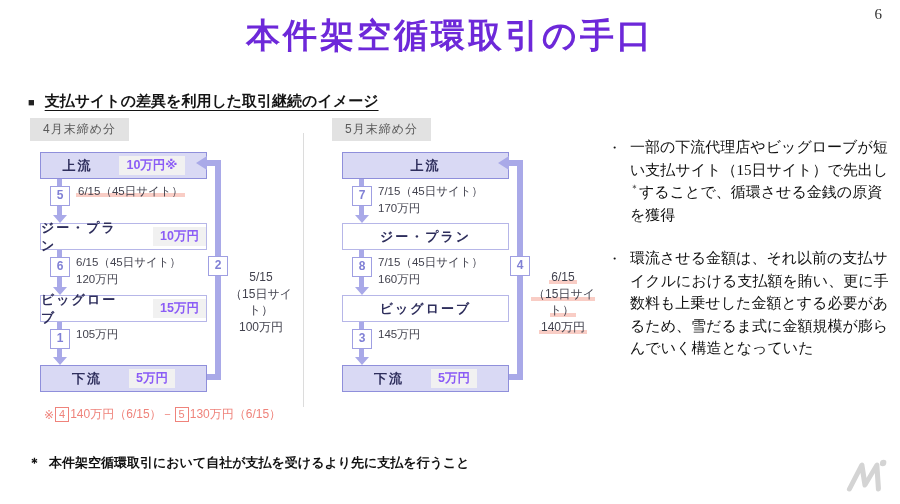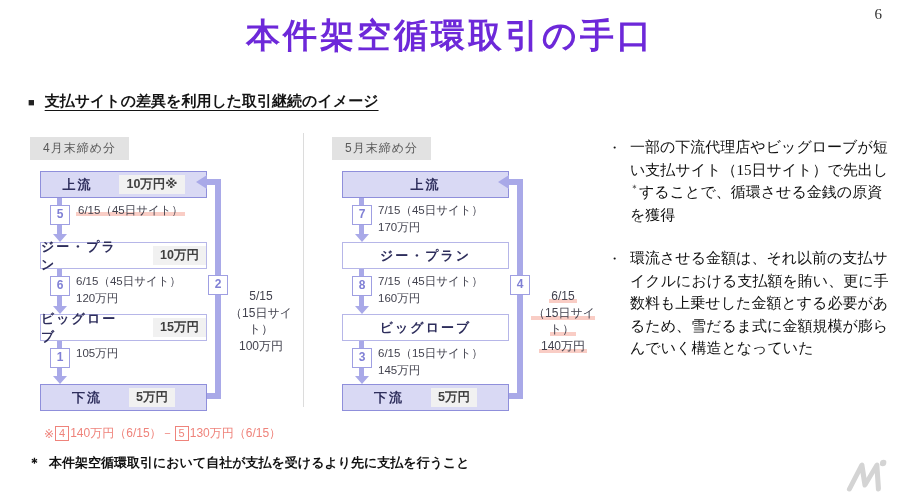--- a/index.html
+++ b/index.html
@@ -13,32 +13,32 @@
     font-family:"Liberation Serif","DejaVu Serif",serif; font-weight:600; font-size:34px;
     color:#6d28d9; letter-spacing:3px; }
 
   .section-header { position:absolute; top:92px; left:28px; display:flex; align-items:center; gap:10px;
     font-family:"Liberation Serif","DejaVu Serif",serif; color:#141414; }
   .section-header .marker { font-size:11px; color:#222; }
   .section-header .sh-text { font-size:15px; font-weight:600; text-decoration:underline; text-underline-offset:4px; }
 
   .divider { position:absolute; left:303px; top:133px; width:1px; height:274px; background:#dcdcdc; }
 
-  .diagram { position:absolute; top:137px; width:300px; height:300px; }
+  .diagram { position:absolute; top:118px; width:300px; height:300px; }
   .diagram.d0 { left:28px; }
   .diagram.d1 { left:330px; }
 
   .tag { position:absolute; left:2px; top:0; background:#e2e2e2; color:#5a5a5a;
     font-size:12px; padding:3px 13px; letter-spacing:1px; }
 
   .dbox { position:absolute; left:12px; width:167px; height:27px; background:#fff;
     border:1px solid #b6b6e8; display:flex; align-items:center; justify-content:center; gap:27px; }
   .dbox.filled { background:#d9d9f4; border-color:#8f8fdb; }
   .bname { font-weight:700; font-size:13px; color:#2e2e5c; letter-spacing:2px; }
-  .chip { background:#f1f1f1; color:#404040; font-weight:700; font-size:12.5px; padding:1px 7px; white-space:nowrap; }
+  .chip { background:#f1f1f1; color:#8b5cf6; font-weight:700; font-size:12.5px; padding:1px 7px; white-space:nowrap; }
 
   .b0 { top:34px; } .b1 { top:105px; } .b2 { top:177px; } .b3 { top:247px; }
 
   .vflow { position:absolute; left:29px; width:5px; background:#a9a9e8; }
   .vf0 { top:61px; height:37px; } .vf1 { top:132px; height:38px; } .vf2 { top:204px; height:36px; }
   .arrow-down { position:absolute; left:25px; width:0; height:0;
     border-left:7px solid transparent; border-right:7px solid transparent; border-top:8px solid #a9a9e8; }
   .ad0 { top:97px; } .ad1 { top:169px; } .ad2 { top:239px; }
 
   .badge { position:absolute; width:20px; height:20px; background:#fff; border:1.5px solid #9f9fe2;
@@ -184,21 +184,20 @@
     <div class="badge bg1">8</div>
     <div class="flowlabel fl1">
       <div><span>7/15（45日サイト）</span></div>
       <div><span>160万円</span></div>
     </div>
 
     <div class="vflow vf2"></div>
     <div class="arrow-down ad2"></div>
     <div class="badge bg2">3</div>
     <div class="flowlabel fl2">
-      <div><span>6/15（15日サイト）</span></div>
       <div><span>145万円</span></div>
     </div>
 
     <div class="ret-v"></div>
     <div class="ret-htop"></div>
     <div class="ret-hbot"></div>
     <div class="arrow-left"></div>
     <div class="badge ret-badge">4</div>
     <div class="ret-label">
       <div><span class="hl">6/15</span></div>

